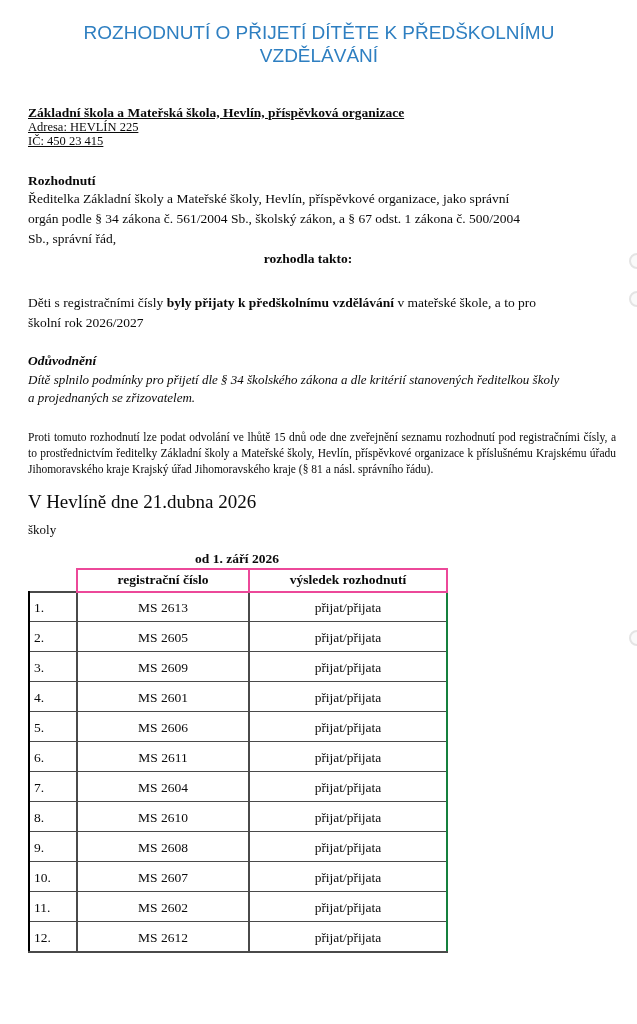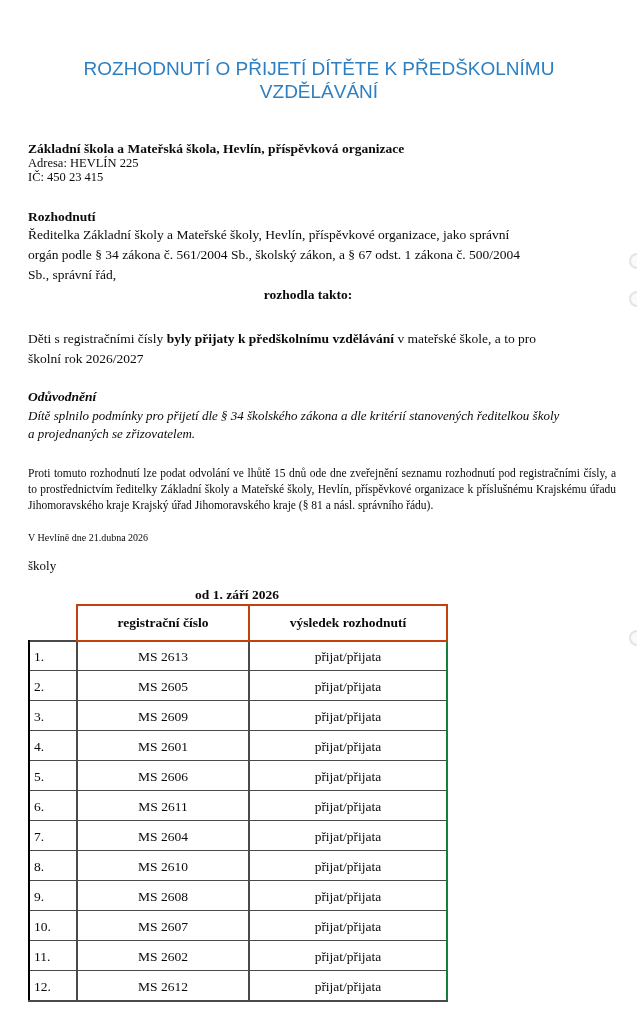--- a/index.html
+++ b/index.html
@@ -4,67 +4,67 @@
 <style>
   * { margin:0; padding:0; box-sizing:border-box; }
   html,body { width:637px; height:1024px; }
   body {
     background:#ffffff;
     font-family:"Liberation Serif", serif;
     color:#0a0a0a;
     position:relative;
     overflow:hidden;
   }
-  .page { padding:22px 27px 0 28px;margin-top:36px; }
+  .page { padding:22px 27px 0 28px; }
 
   .doc-title {
     font-family:"Liberation Sans", sans-serif;
     font-weight:400;
     font-size:19px;
     line-height:1.2;
     text-align:center;
     color:#2e7fc1;
   }
 
-  .school-block { margin-top:37px; }
+  .school-block { margin-top:37px;text-decoration:underline; }
   .school-name { font-size:13.5px; font-weight:bold; line-height:15px; }
   .school-line { font-size:12.5px; line-height:14px; }
 
   .section-heading { font-size:13.5px; font-weight:bold; }
   .decision-block { margin-top:25px; }
   .decision-body { font-size:13.5px; line-height:20px; white-space:pre-line; width:582px; }
   .decision-centered { font-size:13.5px; font-weight:bold; text-align:center; line-height:20px; width:560px; }
 
   .children-para { margin-top:24px; font-size:13.5px; line-height:20px; white-space:pre-line; width:582px; }
   .inline-bold { font-weight:bold; }
 
   .justification-block { margin-top:20px;font-style:italic; }
   .justification-body { font-size:13px; line-height:18px; white-space:pre-line; width:596px; margin-top:2px; }
 
   .notice-block { margin-top:22px; }
   .notice-heading { font-size:12px; font-weight:bold; }
   .notice-body { font-size:11.5px; line-height:16px; text-align:justify; width:588px; margin-top:1px; }
 
   .signature-row { margin-top:17px; display:flex; justify-content:space-between; align-items:flex-start; width:585px; }
-  .sig-date { font-size:10px; line-height:15px; }
+  .sig-date { font-size:19px; line-height:15px; }
   .sig-right { text-align:center; font-size:13px; line-height:15px; width:130px; }
   .sig-wrap { margin-top:13px; font-size:13px; }
 
   .table-block { margin-top:13px; }
   .table-caption {
     font-size:13.5px; font-weight:bold; text-align:center; width:418px; margin-bottom:1px;
   }
   table.results { border-collapse:collapse; width:418px; table-layout:fixed; }
   col.c-num { width:48px; }
   col.c-reg { width:172px; }
   col.c-res { width:198px; }
   .results th {
-    border:2px solid #c2410c;
+    border:2px solid #ec4899;
     font-size:13.5px; font-weight:bold; text-align:center;
-    height:36px; padding:1px 2px;
+    height:23px; padding:1px 2px;
   }
   .results td.spacer { border:none; background:transparent; }
   .results tbody td {
     border:1px solid #4a4a4a;
     font-size:13.5px;
     height:30px;
     vertical-align:bottom;
     padding:0 3px 5px 3px;
     text-align:center;
   }

